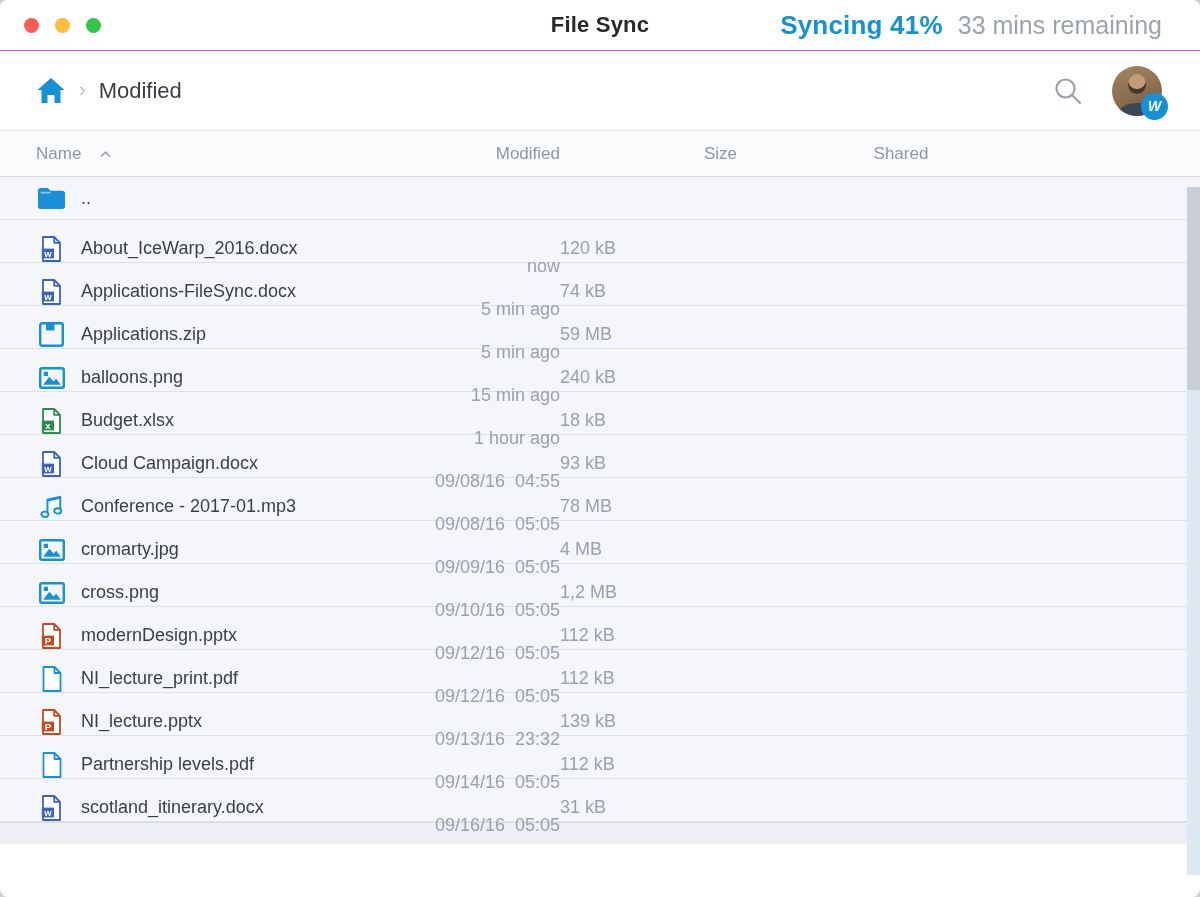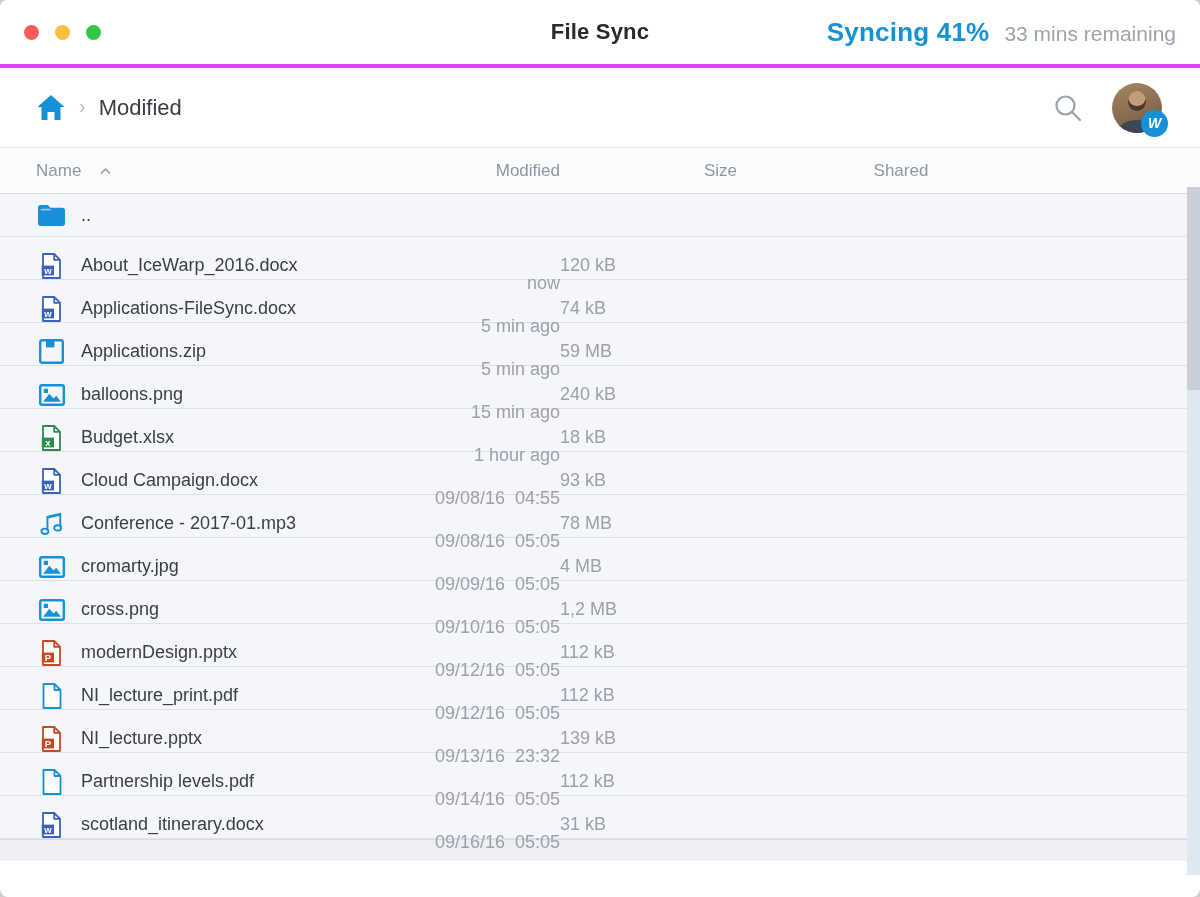--- a/index.html
+++ b/index.html
@@ -4,36 +4,36 @@
 <style>
   * { margin:0; padding:0; box-sizing:border-box; }
   html,body { width:100%; height:100%; background:#cfcfcf; font-family:"Liberation Sans", sans-serif; }
   .window {
     position:relative; width:1200px; height:897px; background:#fff;
     border-radius:8px; overflow:hidden;
   }
 
   
   .titlebar {
-    position:relative; height:68px; background:#fff;
-    border-bottom:4px solid #d946ef;
+    position:relative; height:51px; background:#fff;
+    border-bottom:1px solid #d946ef;
     display:flex; align-items:center;
   }
   .traffic { display:flex; gap:16px; margin-left:24px; }
   .light { width:15px; height:15px; border-radius:50%; display:inline-block; cursor:pointer; }
   .light.red { background:#fc5b57; }
   .light.yellow { background:#fdbe40; }
   .light.green { background:#33c748; }
   .app-title {
     position:absolute; left:50%; transform:translateX(-50%);
     font-size:22px; font-weight:bold; color:#26292e; letter-spacing:.2px;
   }
-  .sync-group { position:absolute; right:24px; display:flex; align-items:baseline; gap:15px; }
+  .sync-group { position:absolute; right:38px; display:flex; align-items:baseline; gap:15px; }
   .sync-status { font-size:26px; font-weight:bold; color:#1591d6; letter-spacing:.2px; }
-  .sync-remaining { font-size:21px; color:#9ba3ad; }
+  .sync-remaining { font-size:25px; color:#9ba3ad; }
 
   
   .navbar {
     height:80px; border-bottom:1px solid #e3e6ec;
     display:flex; align-items:center; padding:0 38px 0 36px; background:#fff;
   }
   .breadcrumb { display:flex; align-items:center; gap:13px; }
   .crumb-sep { font-size:20px; color:#b7bdc7; padding-bottom:2px; }
   .crumb-current { font-size:22px; color:#393e45; }
   .nav-right { margin-left:auto; display:flex; align-items:center; gap:30px; }

